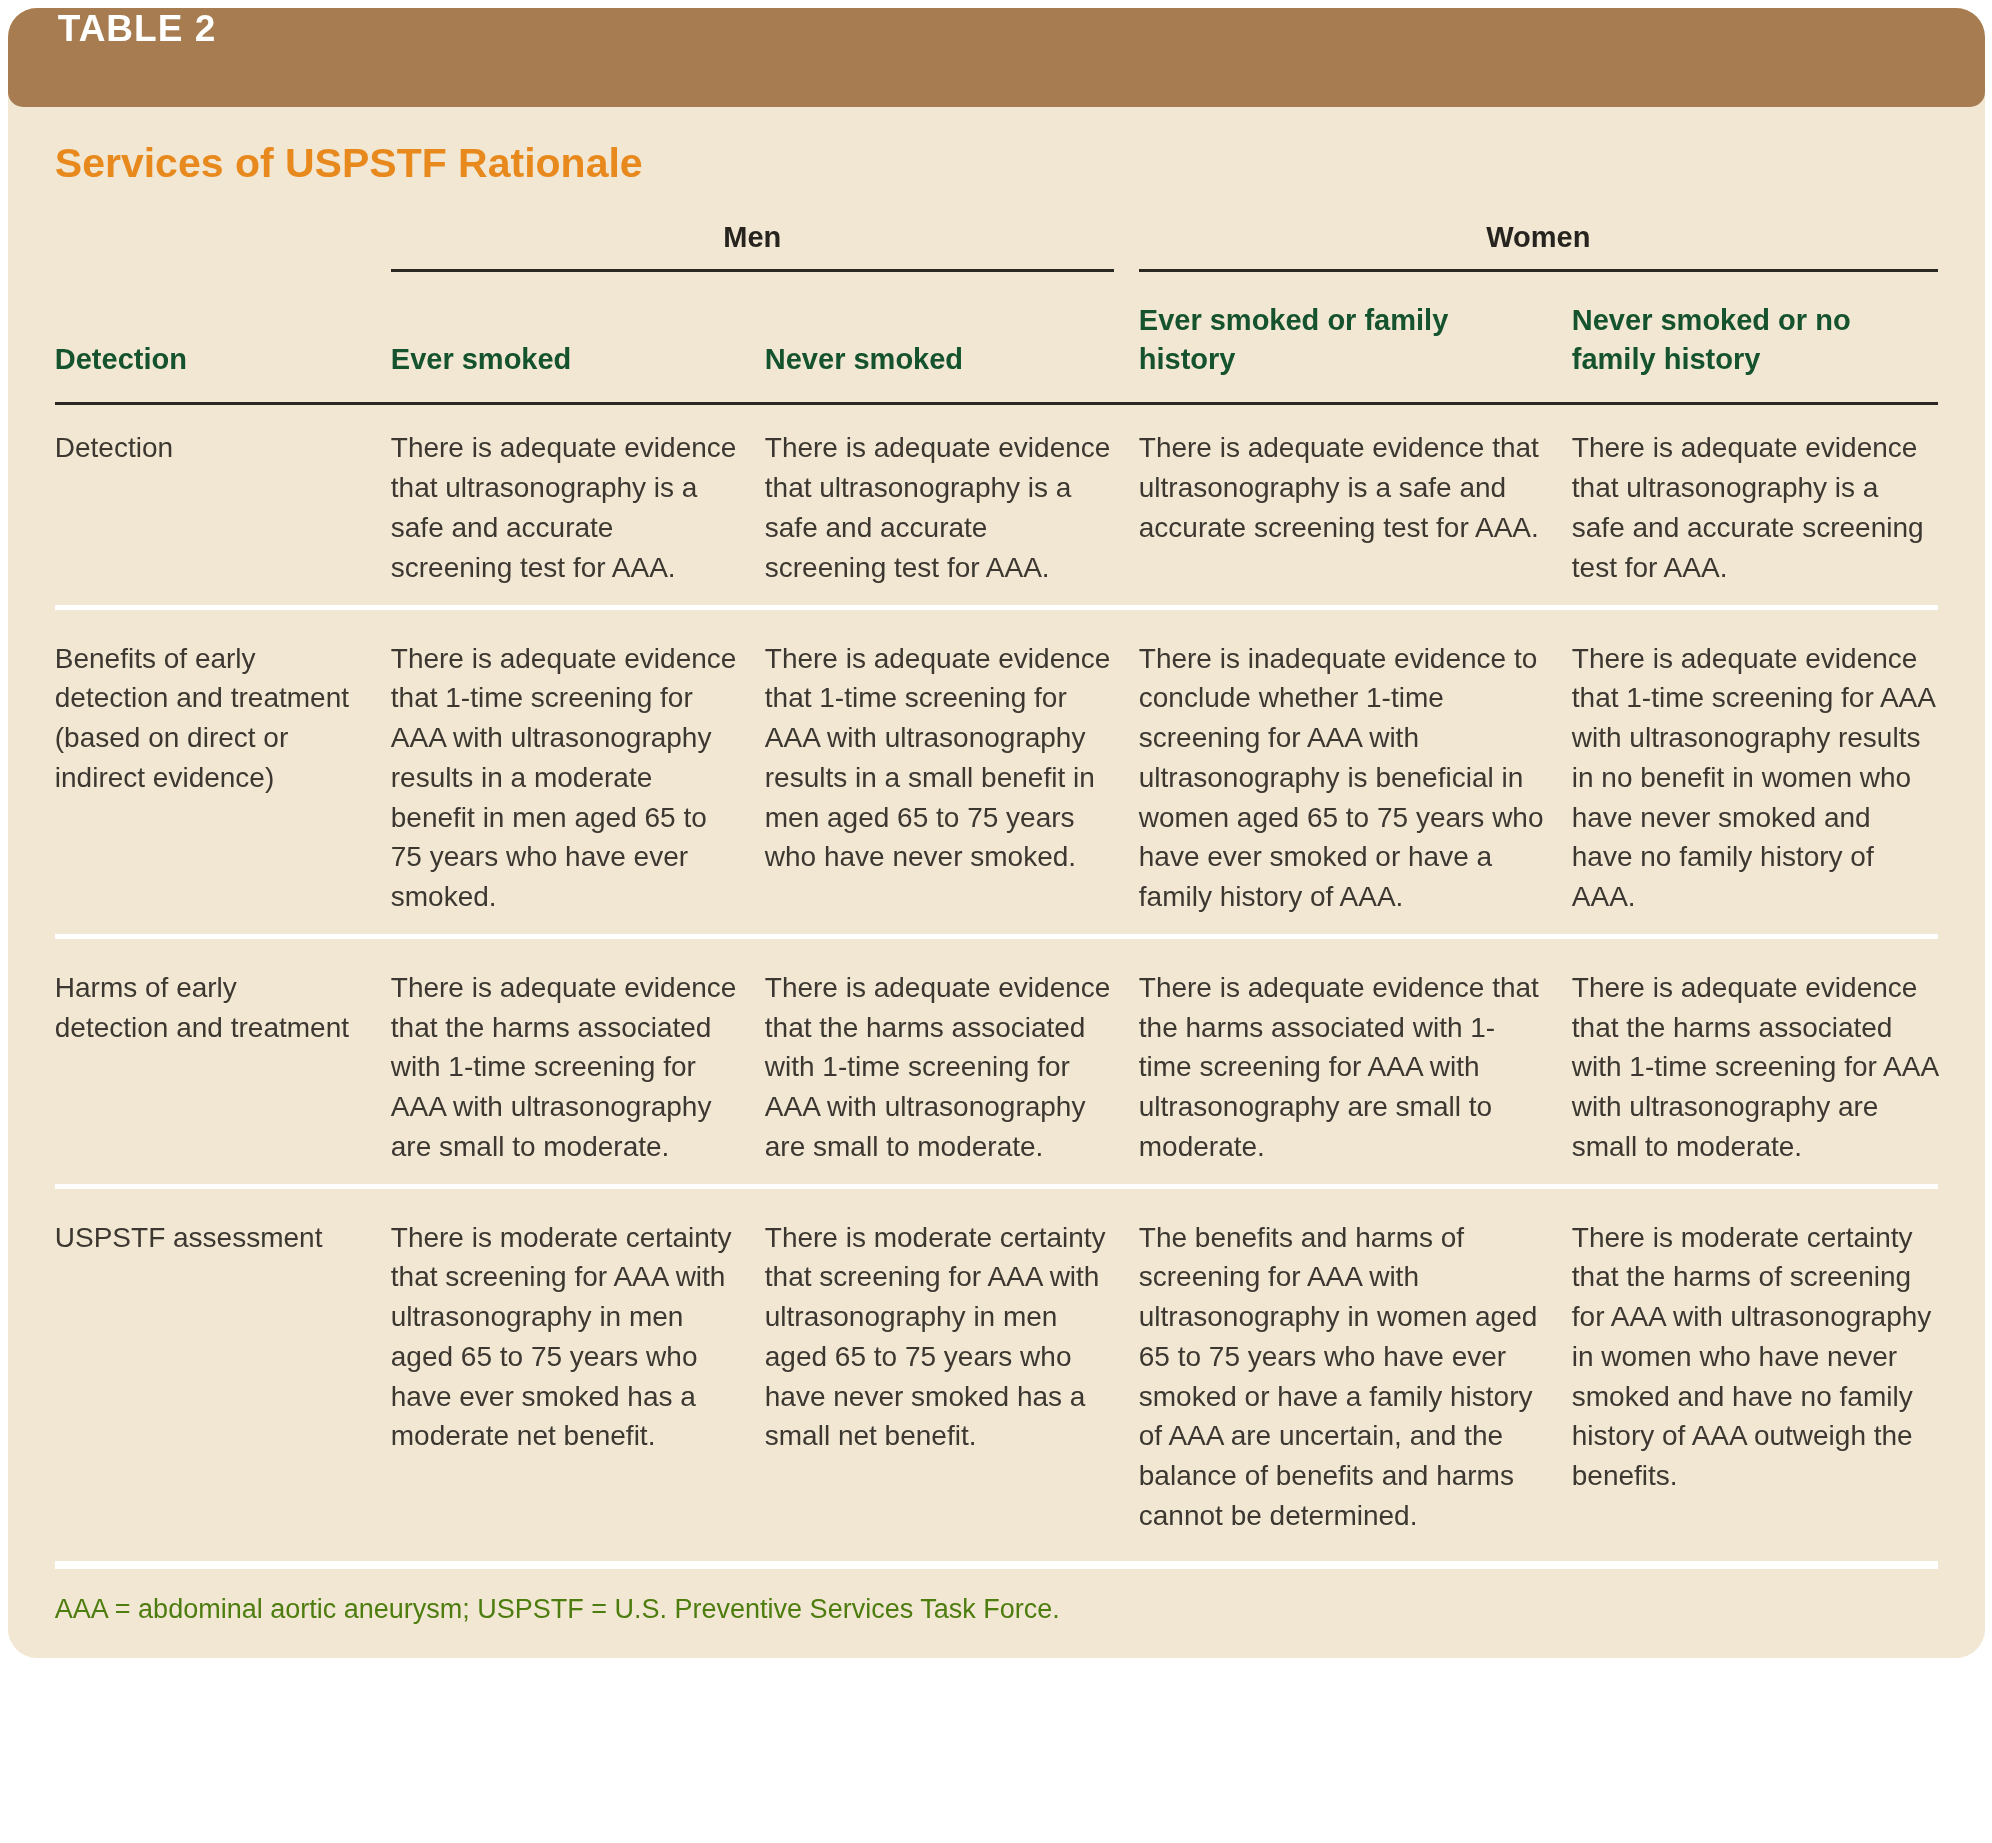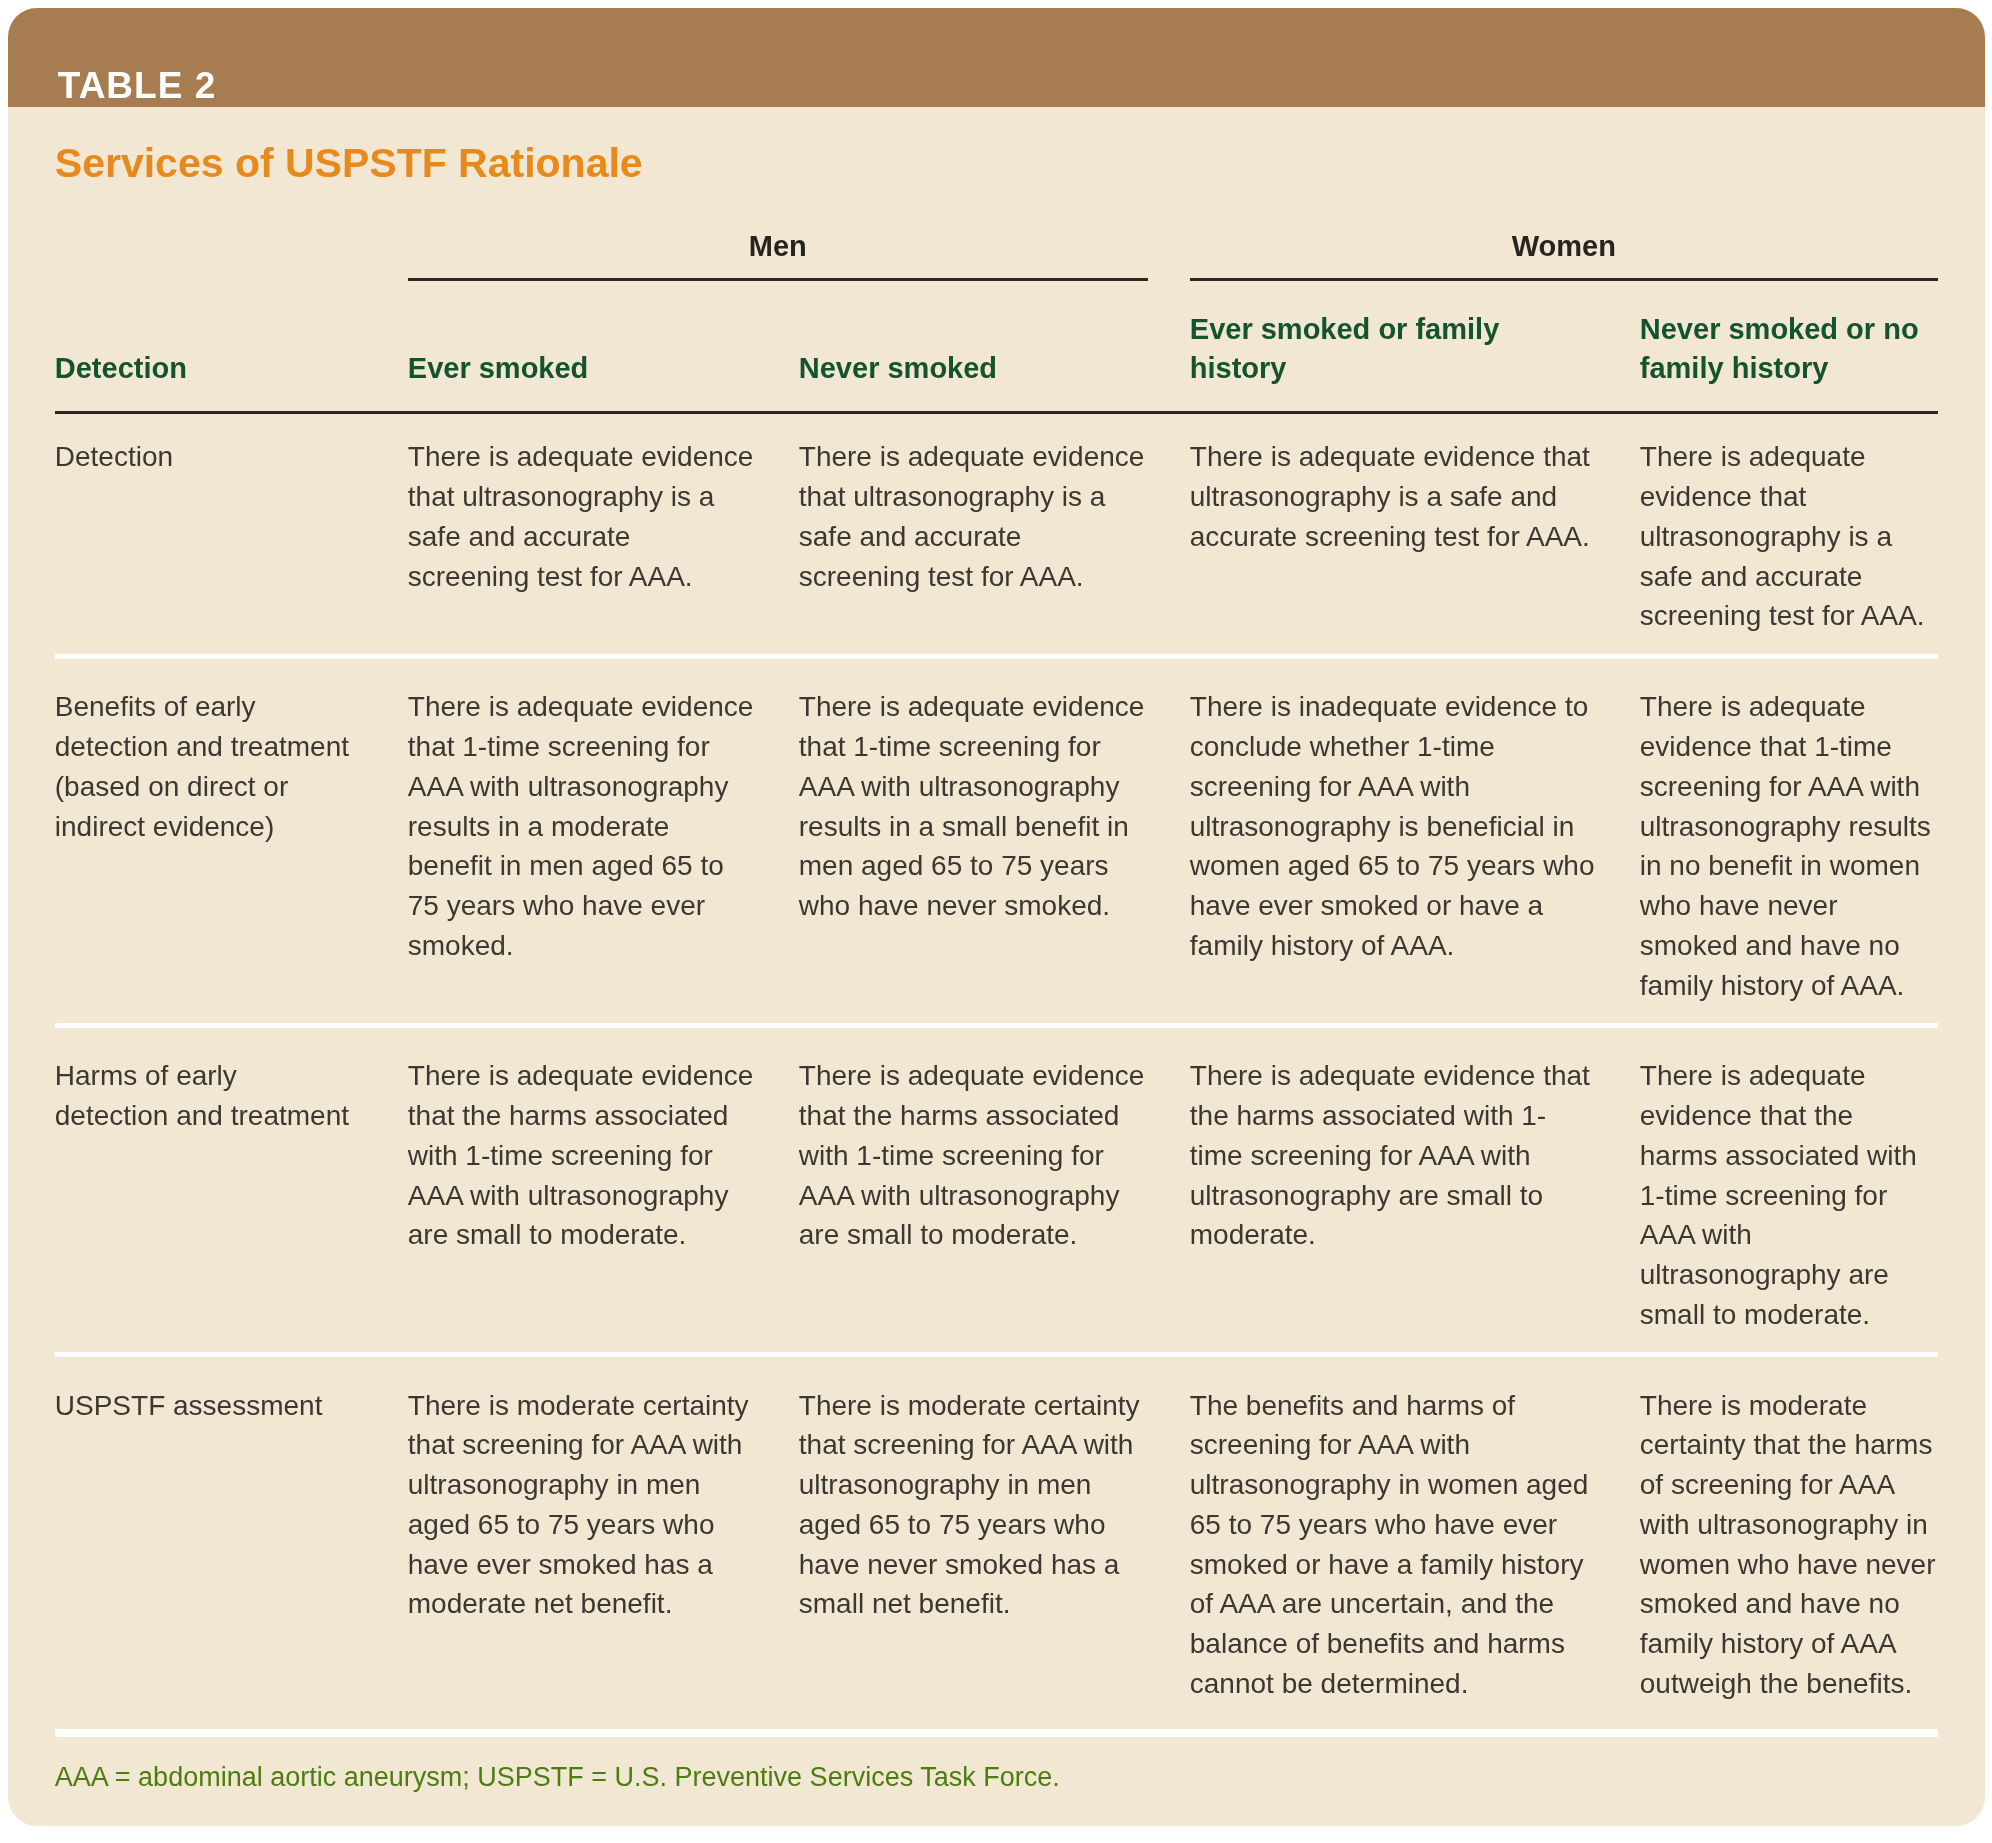--- a/index.html
+++ b/index.html
@@ -13,43 +13,44 @@
     margin: 7.8px;
     background: #f1e7d2;
     border-radius: 29px;
     overflow: hidden;
     box-sizing: border-box;
   }
   .topbar {
     height: 99px;
     background: #a67c50;
     display: flex;
-    align-items: flex-end;
+    align-items: flex-start;
     padding-left: 50px;
+    border-radius: 15px;
   }
   .topbar-label {
     color: #ffffff;
     font-size: 37px;
     font-weight: bold;
     letter-spacing: 1px;
   }
   .content {
     padding: 0 47px;
   }
   .table-title {
     padding-top: 33px;
     font-size: 41px;
     font-weight: bold;
     color: #e8891d;
   }
   .tbl {
-    margin-top: 43px;
+    margin-top: 34px;
     display: grid;
     grid-template-columns: 311px 349px 349px 408px 1fr;
-    column-gap: 42px;
+    column-gap: 25px;
     color: #3c3831;
   }
   .group {
     text-align: center;
     font-size: 29px;
     font-weight: bold;
     color: #272420;
     padding-bottom: 15.5px;
     border-bottom: 3.9px solid #2b2722;
   }

